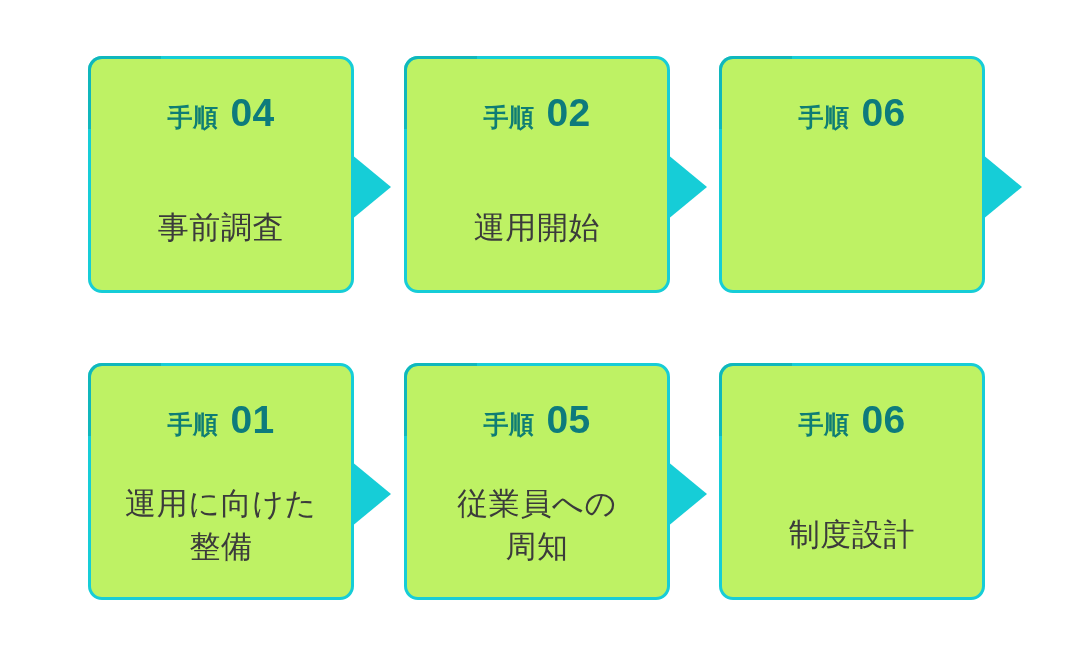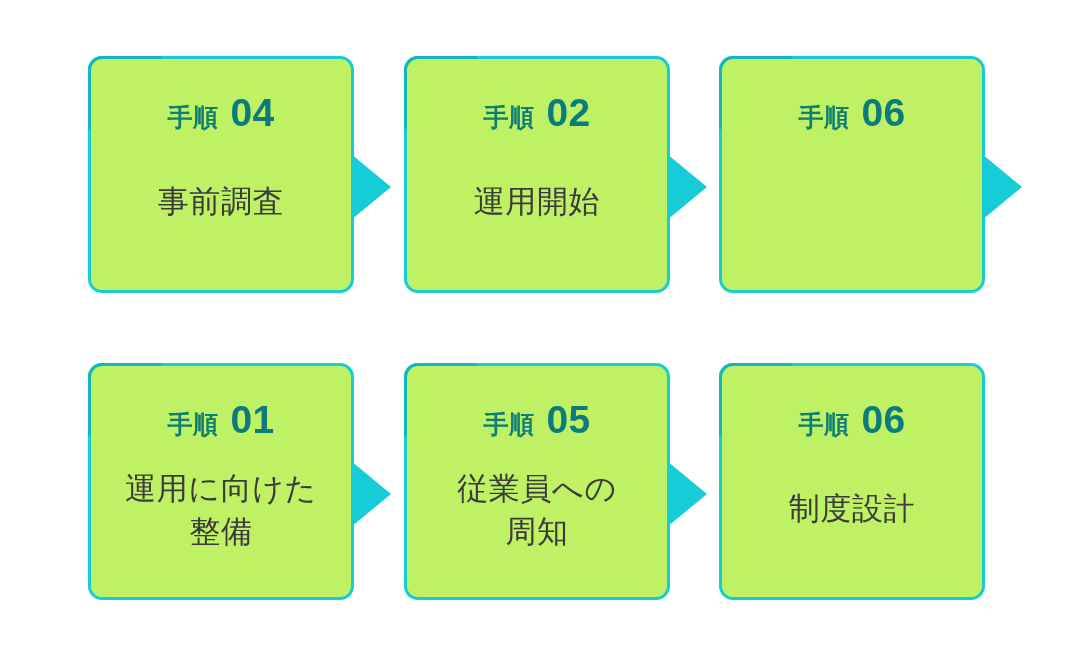--- a/index.html
+++ b/index.html
@@ -89,24 +89,25 @@
     line-height: 1;
   }
 
   .card-body {
     position: absolute;
     left: 0;
     right: 0;
     top: 96px;
     bottom: 10px;
     display: flex;
-    align-items: flex-start;
+    align-items: center;
     justify-content: center;
     padding: 0 14px;
     box-sizing: border-box;
+    font-family: Liberation Mono, monospace;
   }
   .card-title {
     font-size: 31px;
     font-weight: 500;
     color: #3b3b3b;
     line-height: 1.38;
     text-align: center;
     letter-spacing: 0.02em;
     white-space: pre-line;
     margin-top: 26px;

